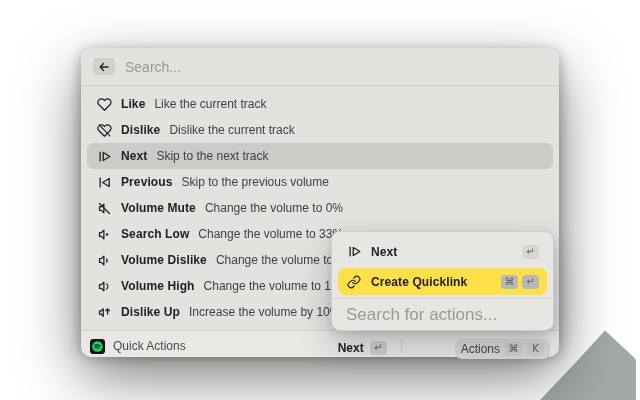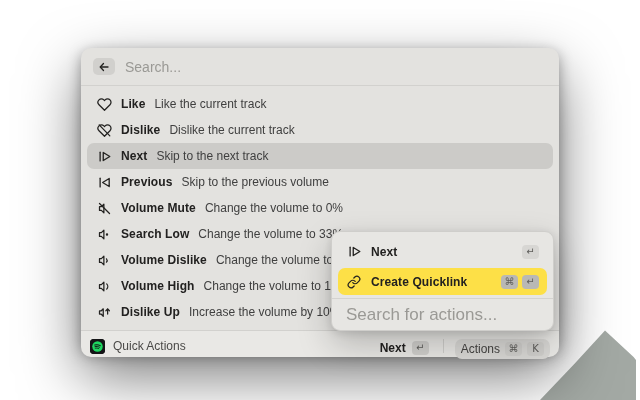--- a/index.html
+++ b/index.html
@@ -48,21 +48,21 @@
 
   
   .statusbar { height:27px; flex:0 0 27px; border-top:1px solid #d2d1ce;
     background:#e9e8e5; border-radius:0 0 10px 10px;
     display:flex; align-items:flex-start; gap:8px; padding:8px 9px; }
   .app-name { font-size:12px; color:#45444250; color:#4a4947; }
   .spacer { flex:1; }
   .bar-btn { display:flex; align-items:center; gap:6px; cursor:pointer; padding:2px 3px; border-radius:6px; }
   .bar-btn .bar-label { font-size:12px; font-weight:700; color:#222120; }
   .actions-group { display:flex; align-items:center; gap:5px; background:#d9d8d5;
-    border-radius:7px; padding:3px 6px; cursor:pointer; }
+    border-radius:7px; padding:3px 6px; cursor:pointer;margin-left:42px; }
   .actions-group .bar-label { font-size:12px; font-weight:400; color:#454442; }
   .keycap { min-width:17px; height:14px; padding:0 3px; border-radius:4px; background:#d0cfcc;
     color:#5d5c59; font-size:10px; line-height:14px; display:flex; align-items:center;
     justify-content:center; font-family:"DejaVu Sans", sans-serif; }
   .vdiv { width:1px; height:14px; background:#cfcecb; margin:0 3px; }
 
   
   .popup { position:absolute; left:250px; top:183px; width:223px;
     background:#e7e6e3; border:1px solid #cfcecb; border-radius:9px;
     box-shadow:0 14px 34px rgba(0,0,0,.22), 0 2px 8px rgba(0,0,0,.12);

